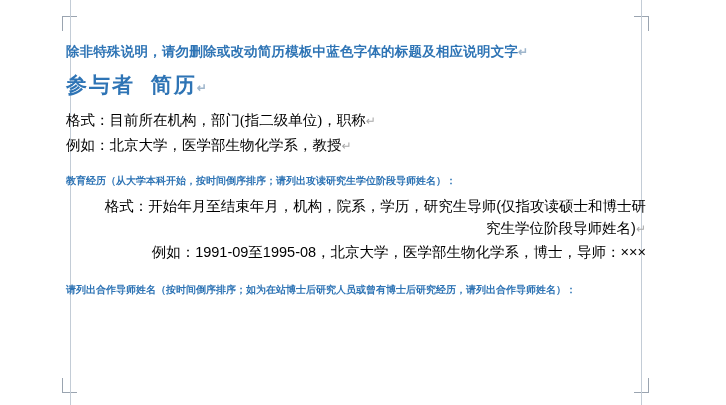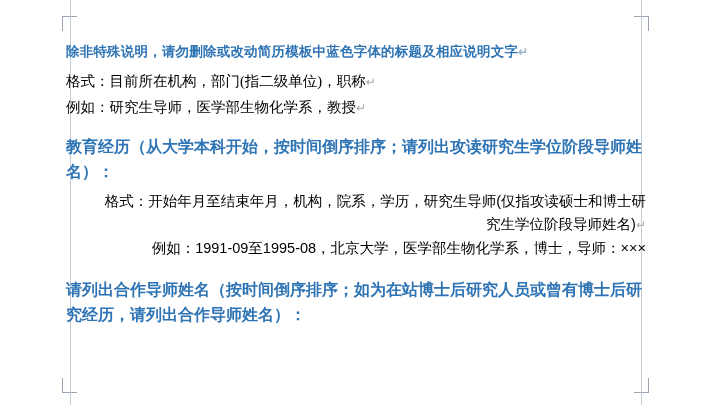--- a/index.html
+++ b/index.html
@@ -95,21 +95,21 @@
     line-height: 1.3;
   }
 
   .body-line {
     font-size: 14.5px;
     margin-bottom: 4px;
     font-family: Liberation Serif, serif;
   }
 
   .section-head {
-    font-size: 16px;
+    font-size: 10px;
     font-weight: bold;
     margin-top: 16px;
     margin-bottom: 6px;
     line-height: 1.55;
   }
 
   .indent {
     text-indent: 32px;
   }
 
@@ -142,24 +142,25 @@
   <div class="crop bl"></div>
   <div class="crop br"></div>
 
   <div class="vrule left"></div>
   <div class="vrule right"></div>
 
   <div class="content">
 
     <p class="line note blue"><span>除非特殊说明，请勿删除或改动简历模板中蓝色字体的标题及相应说明文字</span><span class="pilcrow">↵</span></p>
 
+    <p class="line title blue"><span>参与者  简历</span><span class="pilcrow">↵</span></p>
 
     <p class="line body-line black"><span>格式：目前所在机构，部门(指二级单位)，职称</span><span class="pilcrow dark">↵</span></p>
 
-    <p class="line body-line black"><span>例如：研究生导师，医学部生物化学系，教授</span><span class="pilcrow dark">↵</span></p>
+    <p class="line body-line black"><span>例如：北京大学，医学部生物化学系，教授</span><span class="pilcrow dark">↵</span></p>
 
     <p class="line section-head blue"><span>教育经历（从大学本科开始，按时间倒序排序；请列出攻读研究生学位阶段导师姓名）：</span></p>
 
     <p class="line para indent black"><span>格式：开始年月至结束年月，机构，院系，学历，研究生导师(仅指攻读硕士和博士研究生学位阶段导师姓名)</span><span class="pilcrow dark">↵</span></p>
 
     <p class="line para indent black"><span>例如：1991-09至1995-08，北京大学，医学部生物化学系，博士，导师：×××</span></p>
 
     <p class="line section-head blue gap-top"><span>请列出合作导师姓名（按时间倒序排序；如为在站博士后研究人员或曾有博士后研究经历，请列出合作导师姓名）：</span></p>
 
   </div>

